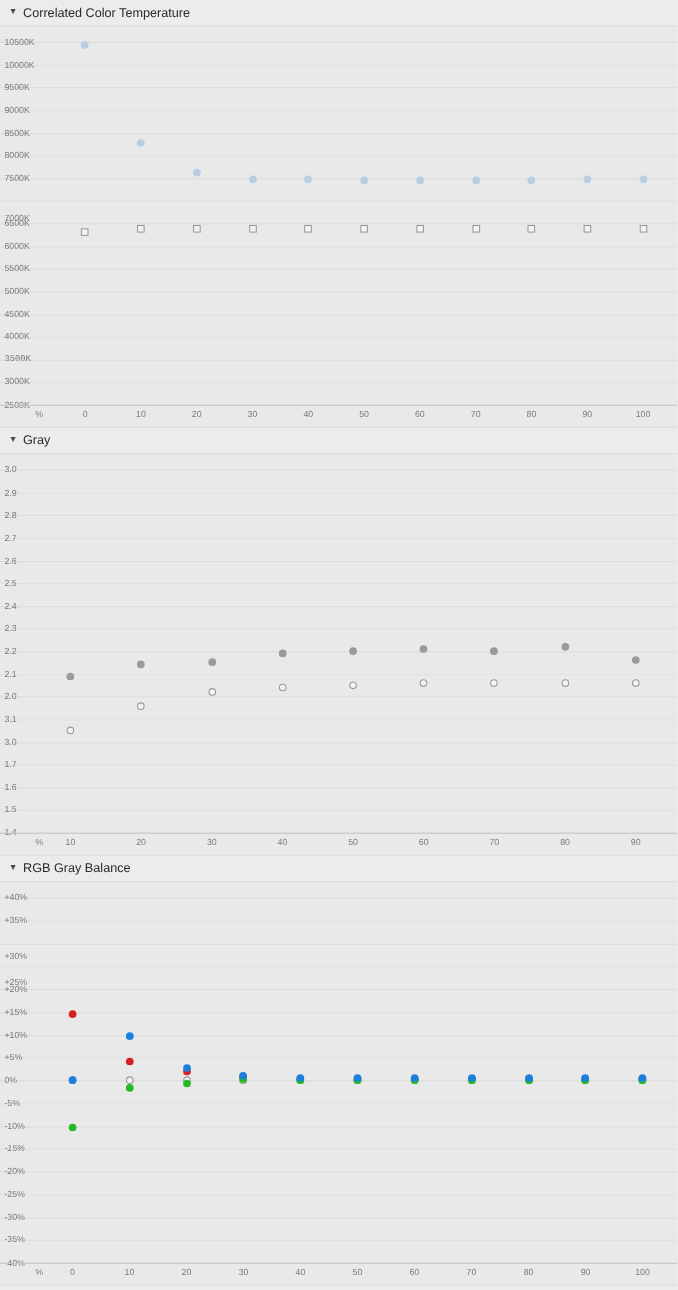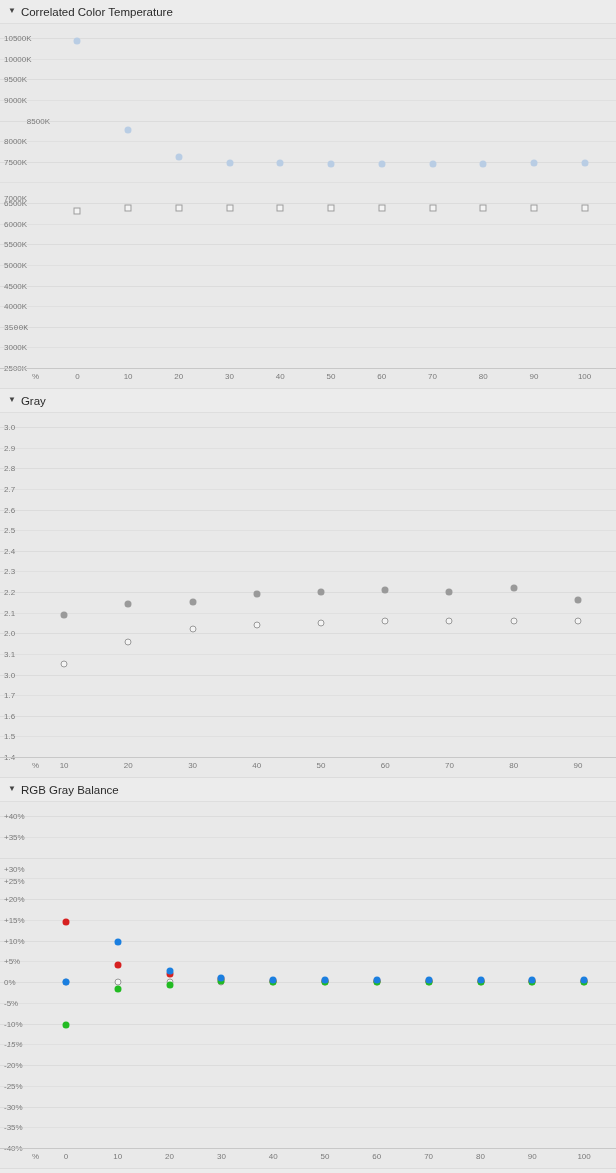--- a/index.html
+++ b/index.html
@@ -112,21 +112,21 @@
     <div class="plot" id="plot0">
         <div class="gridline major" style="top: 14px;"></div>
         <div class="ytick wide" style="top: 14px;">10500K</div>
         <div class="gridline" style="top: 34.6px;"></div>
         <div class="ytick wide" style="top: 34.6px;">10000K</div>
         <div class="gridline major" style="top: 55.3px;"></div>
         <div class="ytick wide" style="top: 55.3px;">9500K</div>
         <div class="gridline" style="top: 75.9px;"></div>
         <div class="ytick wide" style="top: 75.9px;">9000K</div>
         <div class="gridline major" style="top: 96.5px;"></div>
-        <div class="ytick wide" style="top: 96.5px; text-align: right;">8500K</div>
+        <div class="ytick wide" style="top: 96.5px;">8500K</div>
         <div class="gridline" style="top: 117.1px;"></div>
         <div class="ytick wide" style="top: 117.1px;">8000K</div>
         <div class="gridline major" style="top: 137.8px;"></div>
         <div class="ytick wide" style="top: 137.8px;">7500K</div>
         <div class="gridline" style="top: 158.4px;"></div>
         <div class="ytick wide" style="top: 174px;">7000K</div>
         <div class="gridline major" style="top: 179px;"></div>
         <div class="ytick wide" style="top: 179px;">6500K</div>
         <div class="gridline" style="top: 199.6px;"></div>
         <div class="ytick wide" style="top: 199.6px;">6000K</div>
@@ -264,21 +264,21 @@
   </div>
   <div class="chart-wrap" id="chart2" style="height:368px;">
     <div class="plot" id="plot2">
         <div class="gridline major" style="top: 14px;"></div>
         <div class="ytick" style="top: 14px;">+40%</div>
         <div class="gridline" style="top: 34.8px;"></div>
         <div class="ytick" style="top: 34.8px;">+35%</div>
         <div class="gridline major" style="top: 55.5px;"></div>
         <div class="ytick" style="top: 67px;">+30%</div>
         <div class="gridline" style="top: 76.3px;"></div>
-        <div class="ytick" style="top: 79px;">+25%</div>
+        <div class="ytick" style="top: 91px;">+25%</div>
         <div class="gridline major" style="top: 97px;"></div>
         <div class="ytick" style="top: 97px;">+20%</div>
         <div class="gridline" style="top: 117.8px;"></div>
         <div class="ytick" style="top: 117.8px;">+15%</div>
         <div class="gridline major" style="top: 138.5px;"></div>
         <div class="ytick" style="top: 138.5px;">+10%</div>
         <div class="gridline" style="top: 159.3px;"></div>
         <div class="ytick" style="top: 159.3px;">+5%</div>
         <div class="gridline major" style="top: 180px;"></div>
         <div class="ytick" style="top: 180px;">0%</div>

